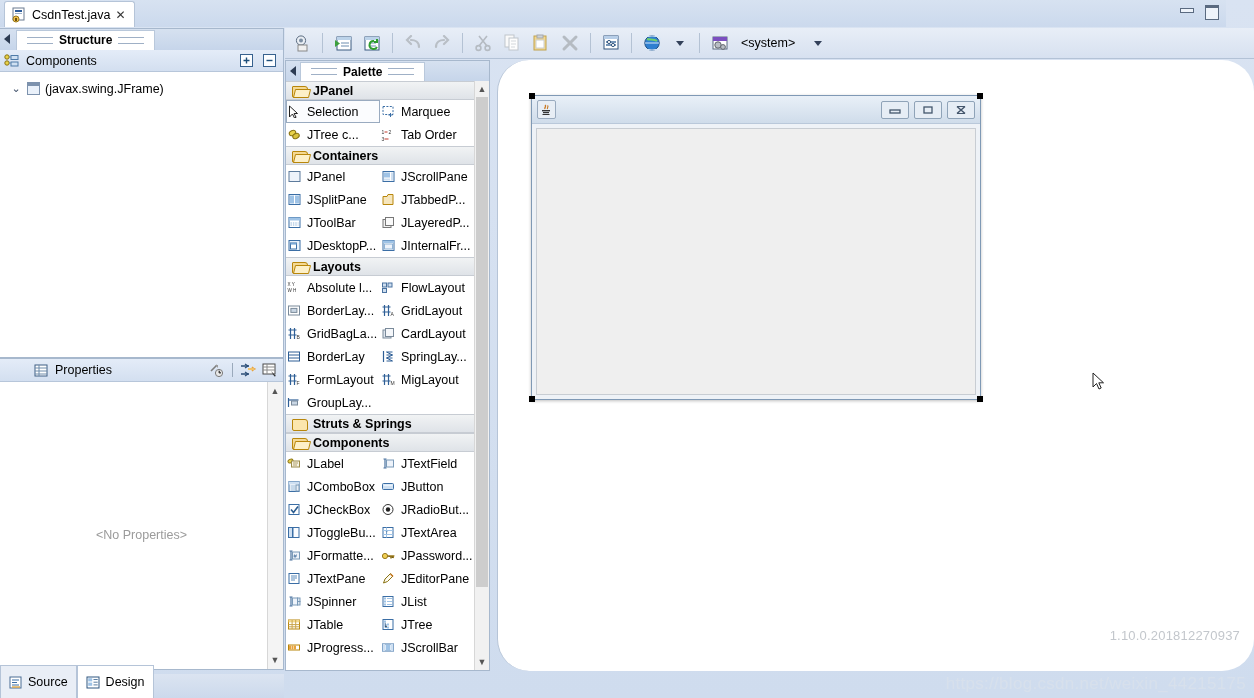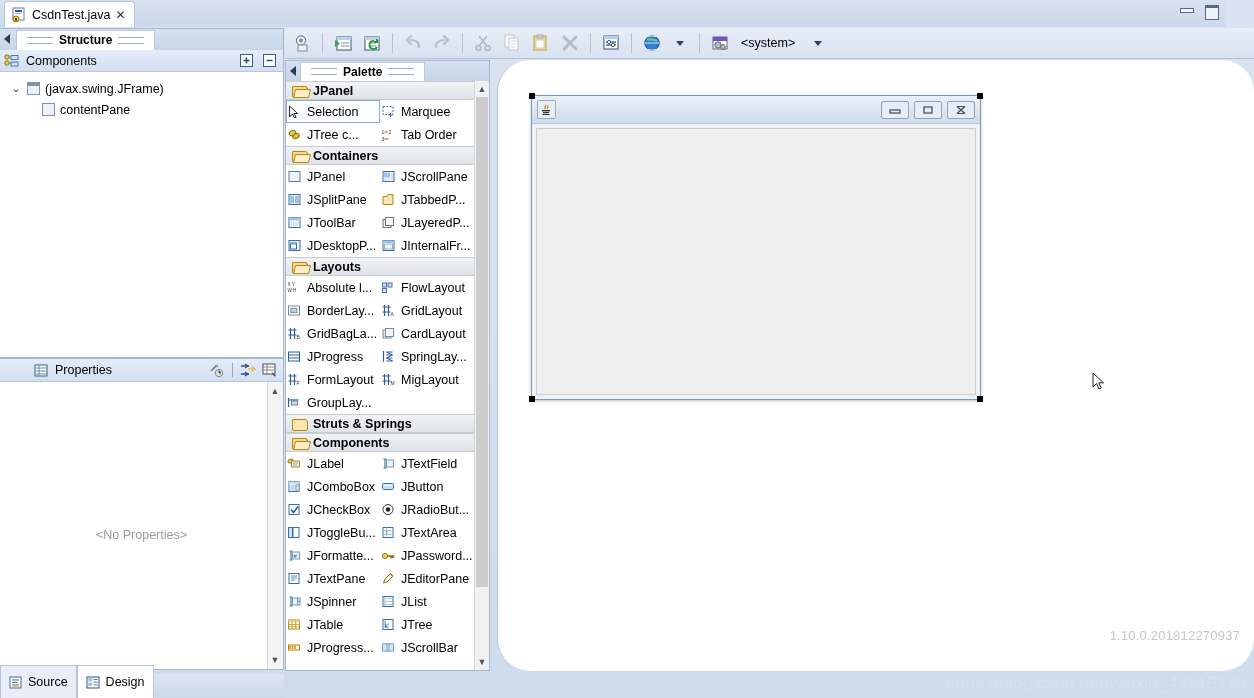--- a/index.html
+++ b/index.html
@@ -192,24 +192,20 @@
         </svg>
       </span>
     </div>
 
     <div class="tree">
       <div class="trow">
         <span class="twist">⌄</span>
         <span class="sqicon" style="background:#eaf1fa;border-top:4px solid #7d92ad;"></span>
         <span>(javax.swing.JFrame)</span>
       </div>
-      <div class="trow" style="padding-left:42px;">
-        <span class="sqicon"></span>
-        <span>contentPane</span>
-      </div>
     </div>
   </div>
 
   <div class="view" style="left:0px; top:358px; width:284px; height:312px; border-left:none;">
     <div class="paneheader" style="height:23px;padding-left:34px;">
       <span class="ic" style="width:15px;height:13px;">
         <svg width="15" height="13" viewBox="0 0 15 13">
           <rect x="1" y="1" width="12" height="11" fill="#fff" stroke="#3f5f84"></rect>
           <path d="M1 4h12M1 7h12M1 10h12M5 1v11" stroke="#6f8cab"></path>
         </svg>
@@ -431,21 +427,21 @@
                 <rect x="1.5" y="3" width="8" height="8" fill="#dfe6ee" stroke="#7a8a9a"></rect>
                 <rect x="4" y="1.5" width="8" height="8" fill="#f5f7fa" stroke="#7a8a9a"></rect>
               </svg></span>
             <span>CardLayout</span>
           </div>
           <div class="palitem">
             <span class="g"><svg width="14" height="13" viewBox="0 0 13 13">
                 <rect x="1" y="2" width="11" height="9" fill="#fff" stroke="#2f5f96"></rect>
                 <path d="M1 5h11M1 8h11" stroke="#2f5f96"></path>
               </svg></span>
-            <span>JProgress</span>
+            <span>BorderLay</span>
           </div>
           <div class="palitem">
             <span class="g"><svg width="14" height="13" viewBox="0 0 13 13">
                 <path d="M2 1v11" stroke="#2f5f96" stroke-width="1.2"></path>
                 <path d="M5 2h6M5 5h6M5 8h6M5 11h6" stroke="#2f5f96"></path>
                 <path d="M5 2l6 3-6 3 6 3" fill="none" stroke="#2f5f96"></path>
               </svg></span>
             <span>SpringLay...</span>
           </div>
           <div class="palitem">

